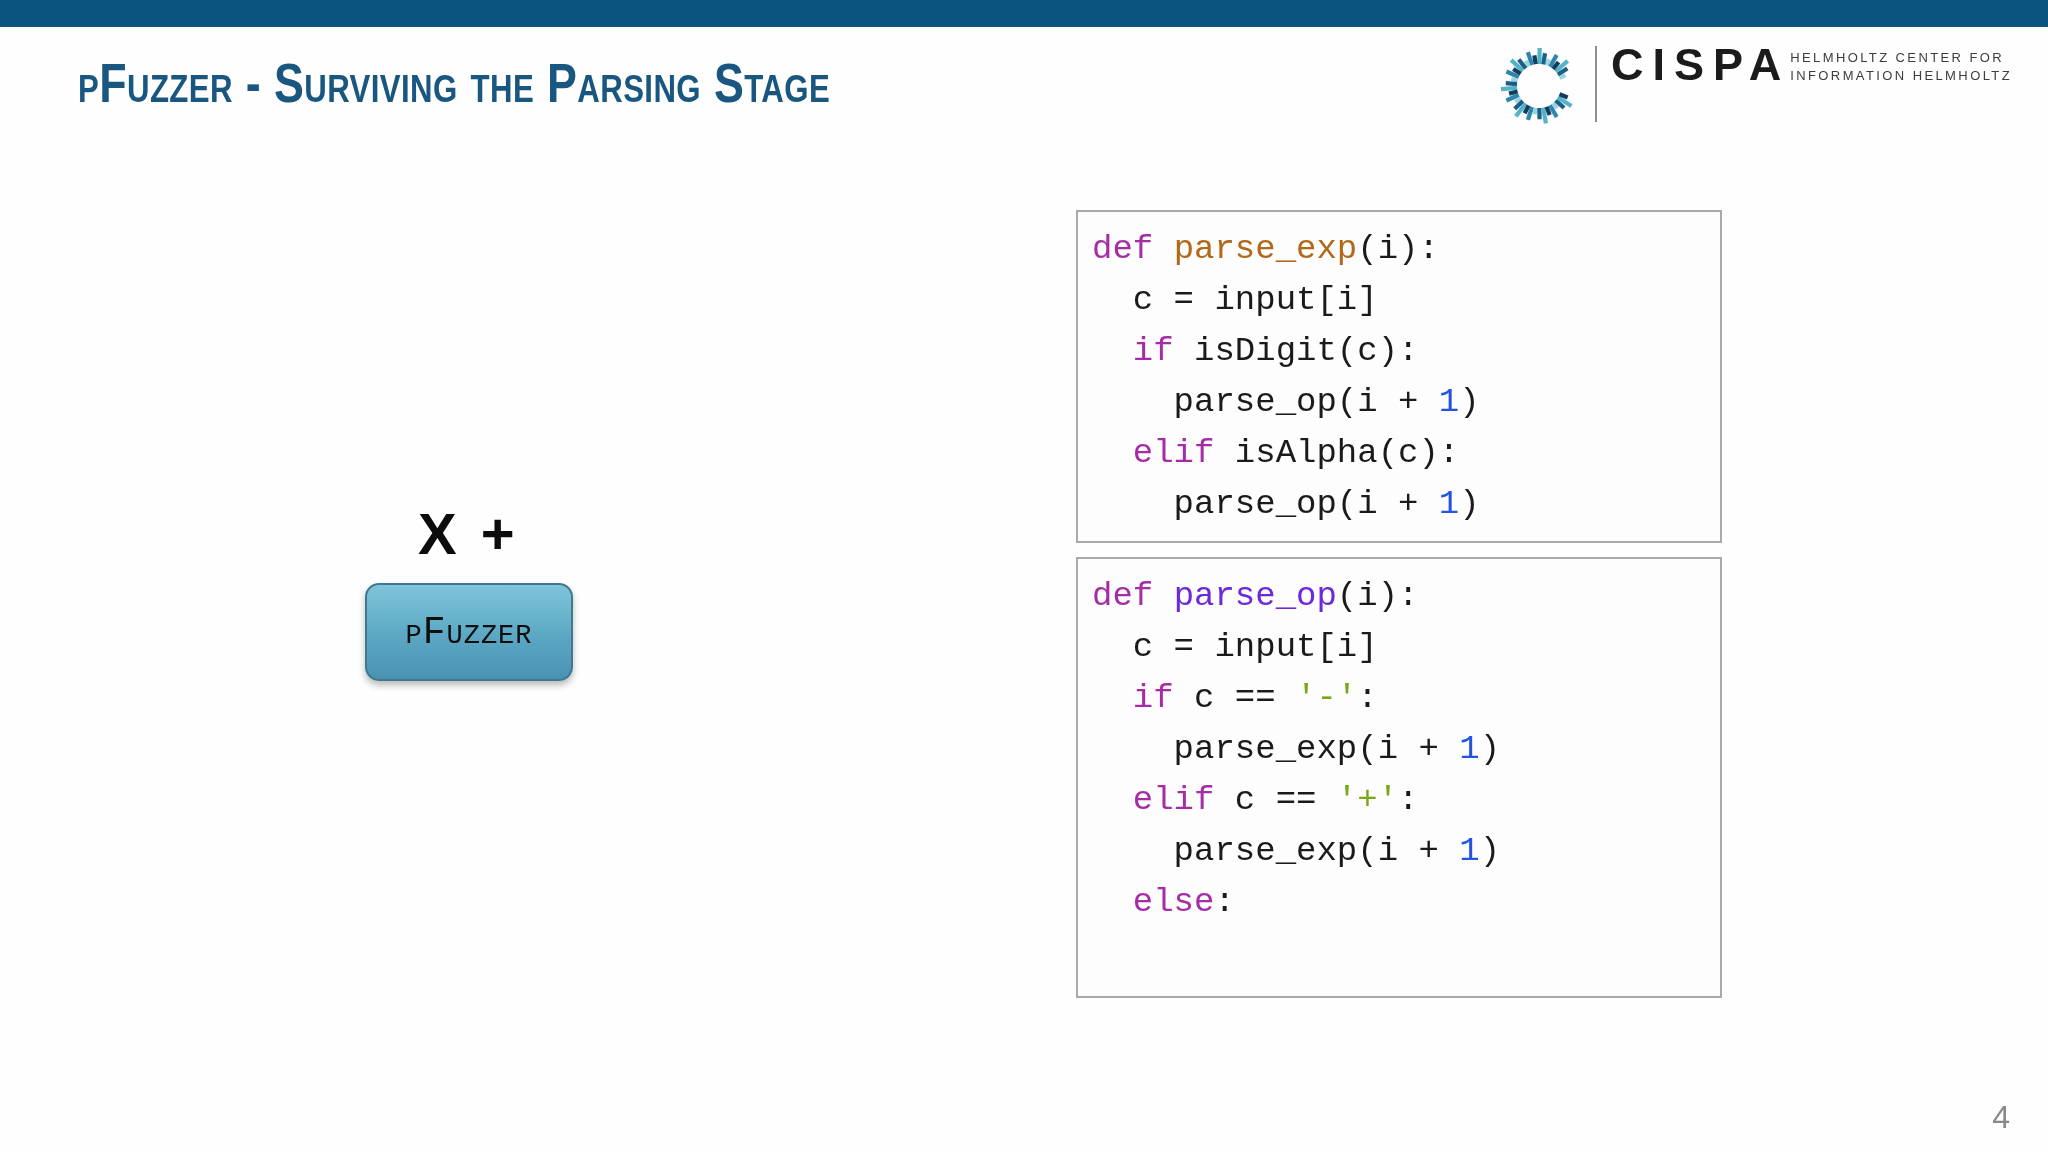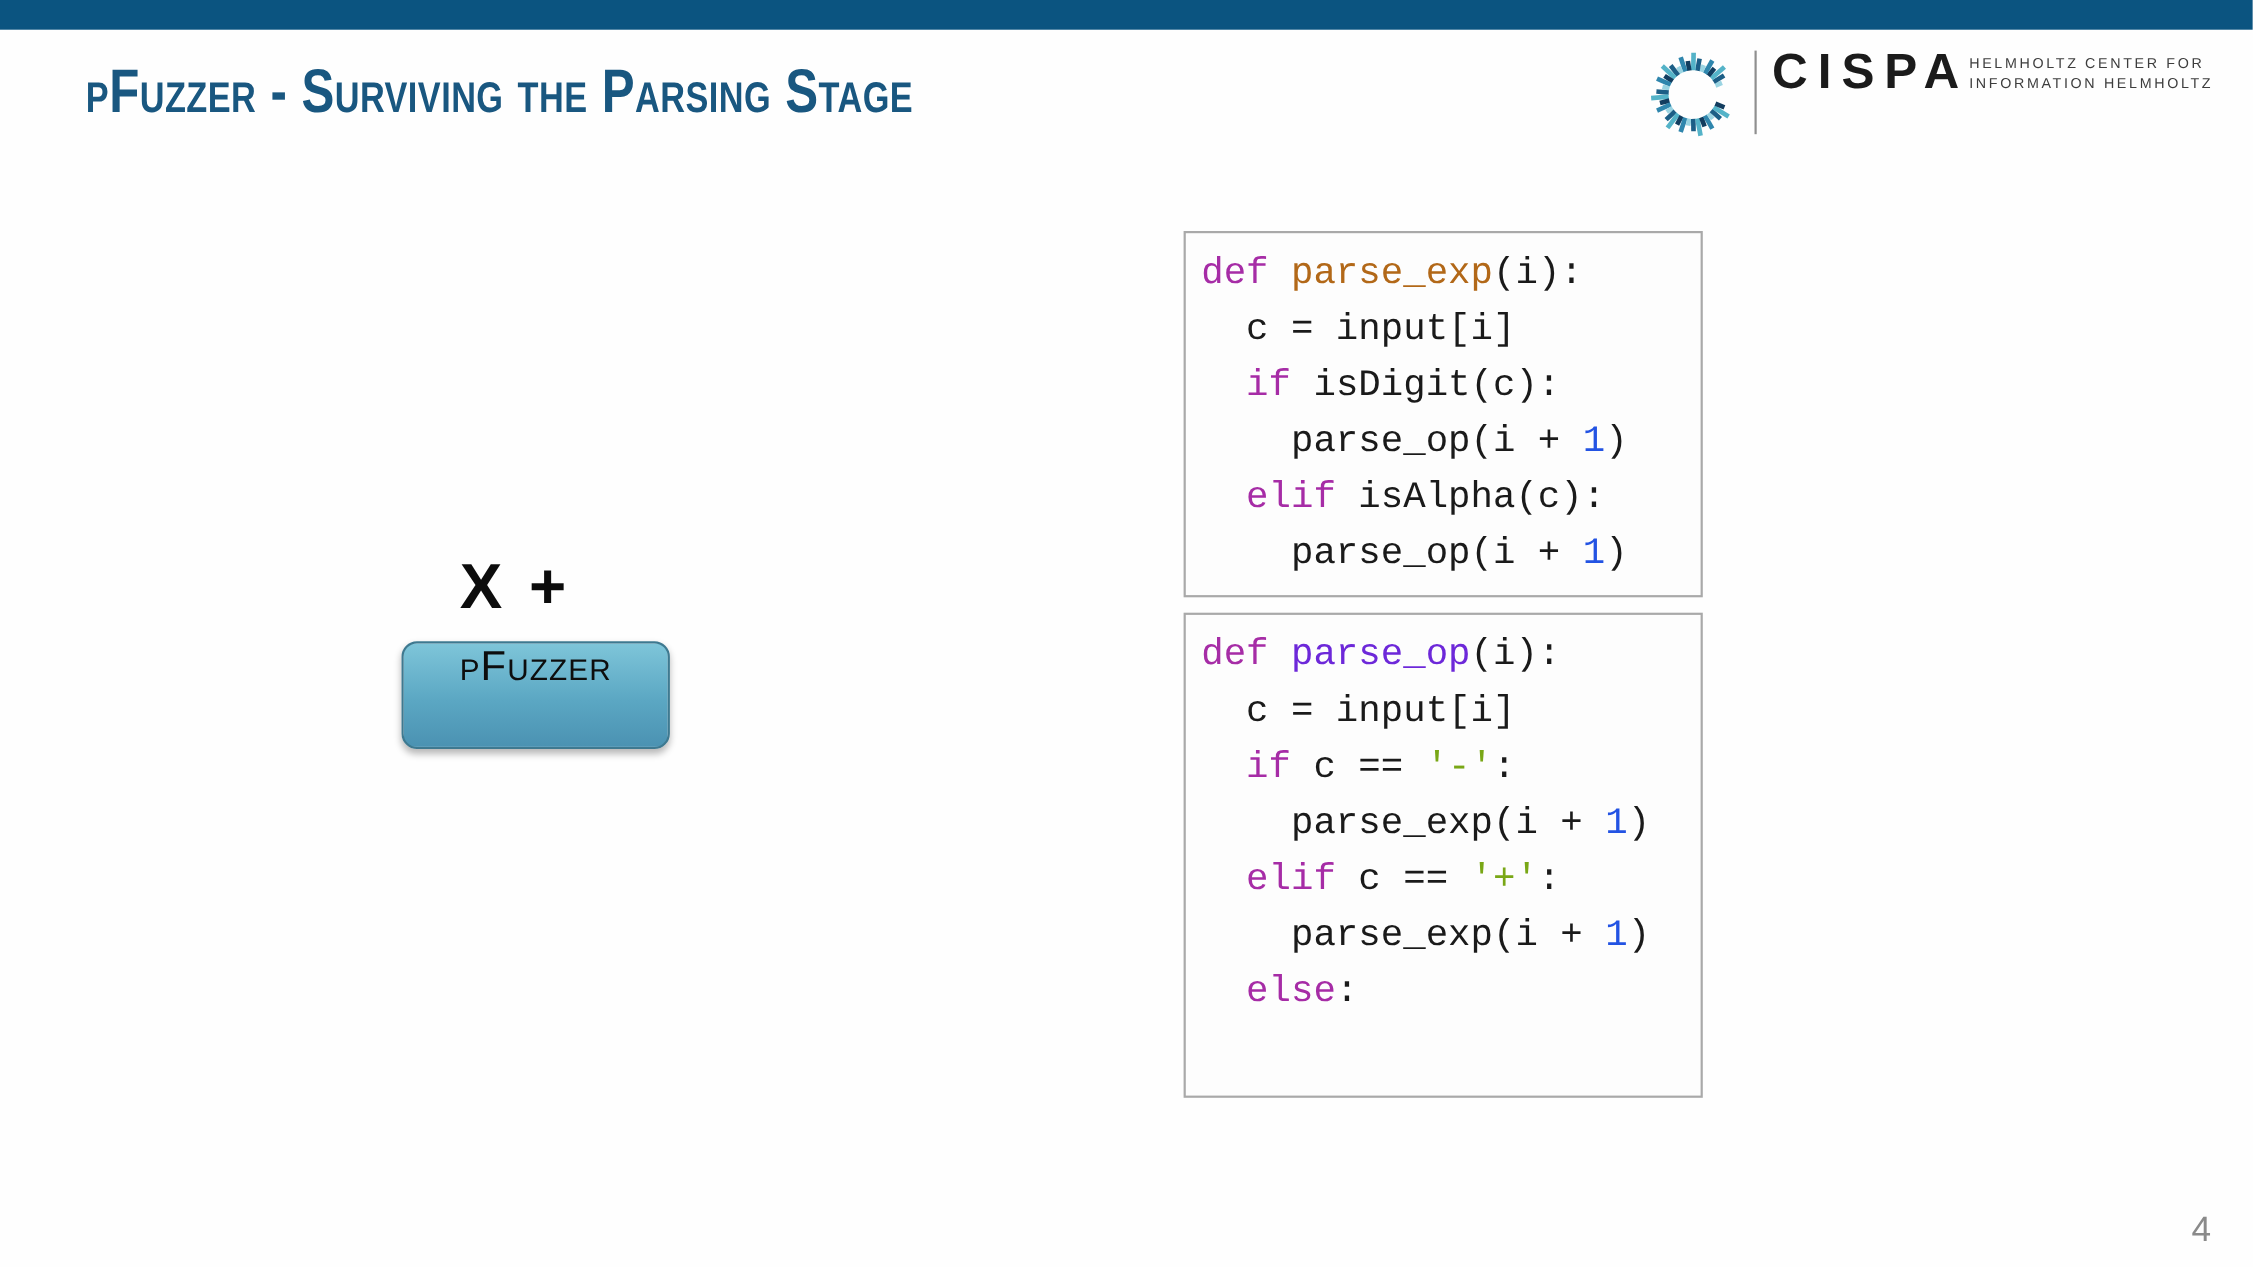--- a/index.html
+++ b/index.html
@@ -52,36 +52,36 @@
   }
 
   
   .fuzzer-output {
     position: absolute; left: 418px; top: 500px;
     font-size: 58px; font-weight: bold; color: #0c0c0c;
     letter-spacing: 4px; white-space: pre;
   }
   .fuzzer-button {
     position: absolute; left: 365px; top: 583px;
-    width: 244px; height: 98px;
+    width: 208px; height: 98px;
     border-radius: 14px;
     background: linear-gradient(to bottom, var(--btn-top, #7ec5d9) 0%, var(--btn-mid, #5ba7c3) 55%, var(--btn-bottom, #4b92b2) 100%);
     border: 2px solid #3e7possible90;
     border: 2px solid #3e7990;
     box-shadow: 0 4px 7px rgba(0,0,0,0.28);
-    display: flex; align-items: flex-start; justify-content: center;
+    display: flex; align-items: center; justify-content: center; font-family: Liberation Mono, monospace;
   }
   .fuzzer-button-label {
     font-size: 38px; color: #0d0d0d;
     font-variant: small-caps; letter-spacing: 1px;
   }
 
   
   .code-box {
-    position: absolute; left: 1076px; width: 472px;
+    position: absolute; left: 1076px; width: 646px;
     background: #fdfdfd;
     border: 2px solid #a9a9a9;
     padding: 12px 14px;
     font-family: "Liberation Mono", monospace;
     font-size: 34px; line-height: 51px;
   }
   .code-box.box-1 { top: 210px; height: 333px; }
   .code-box.box-2 { top: 557px; height: 441px; }
   .code-line { white-space: pre; }
 

